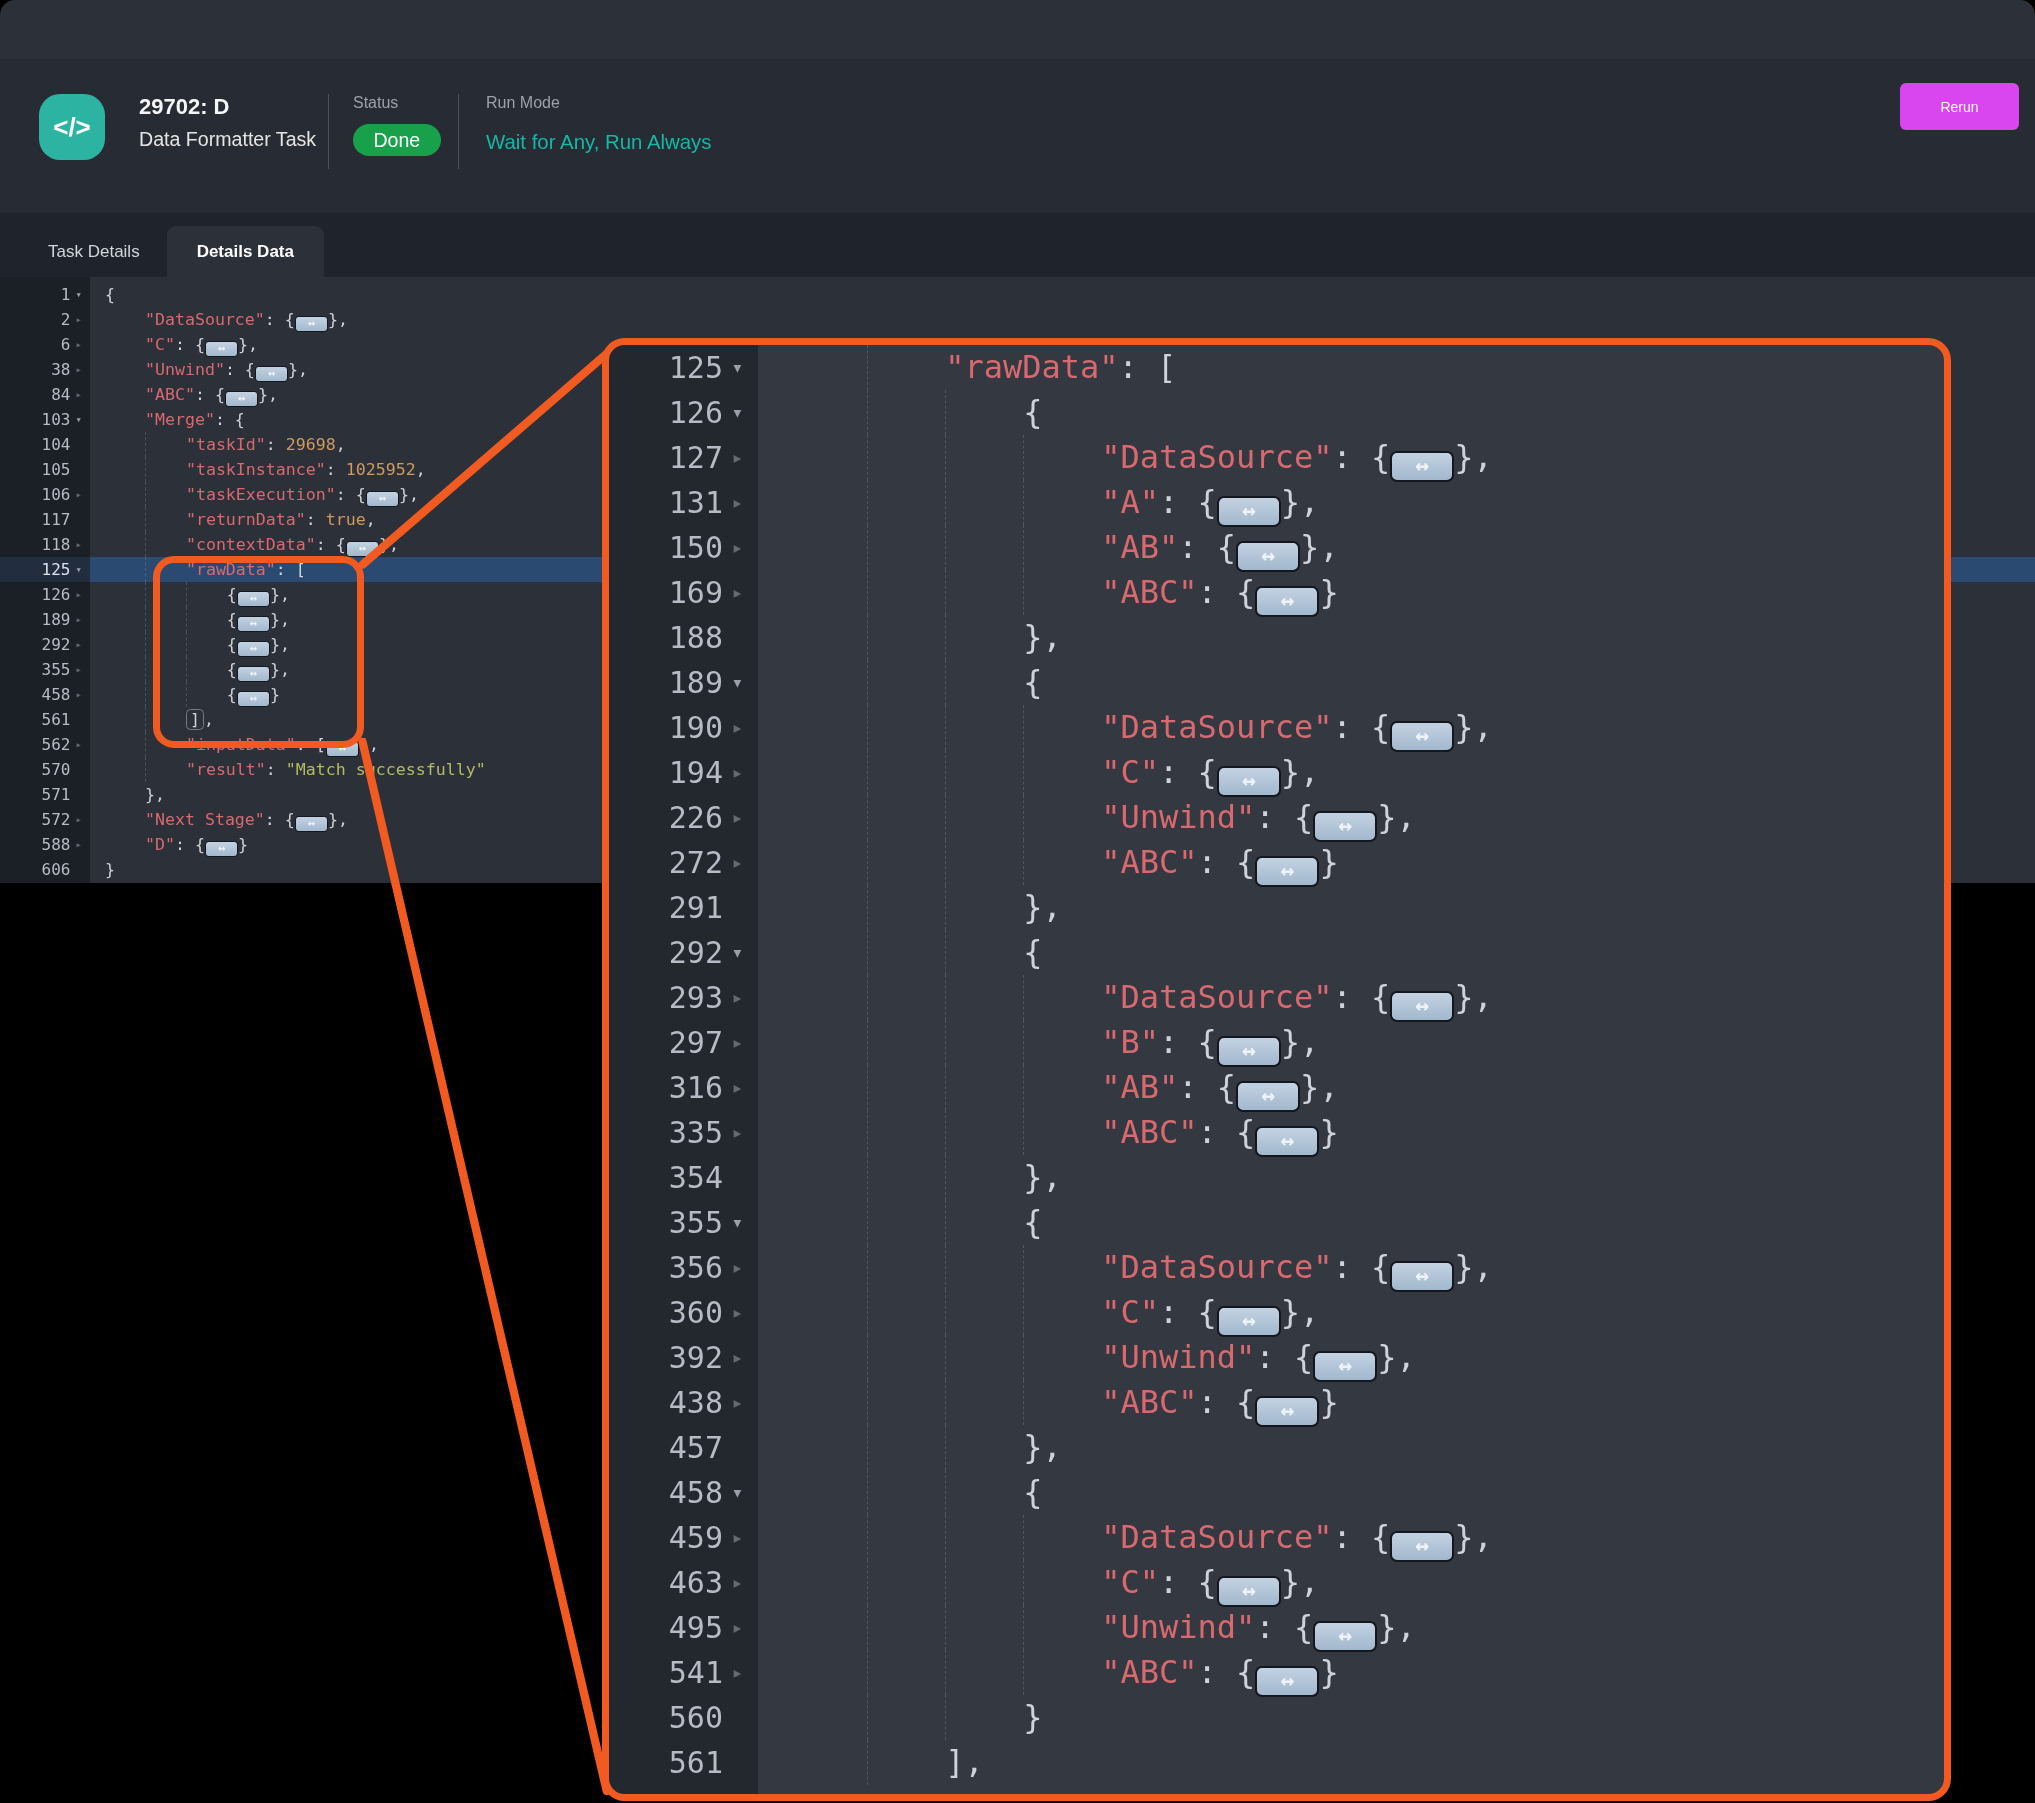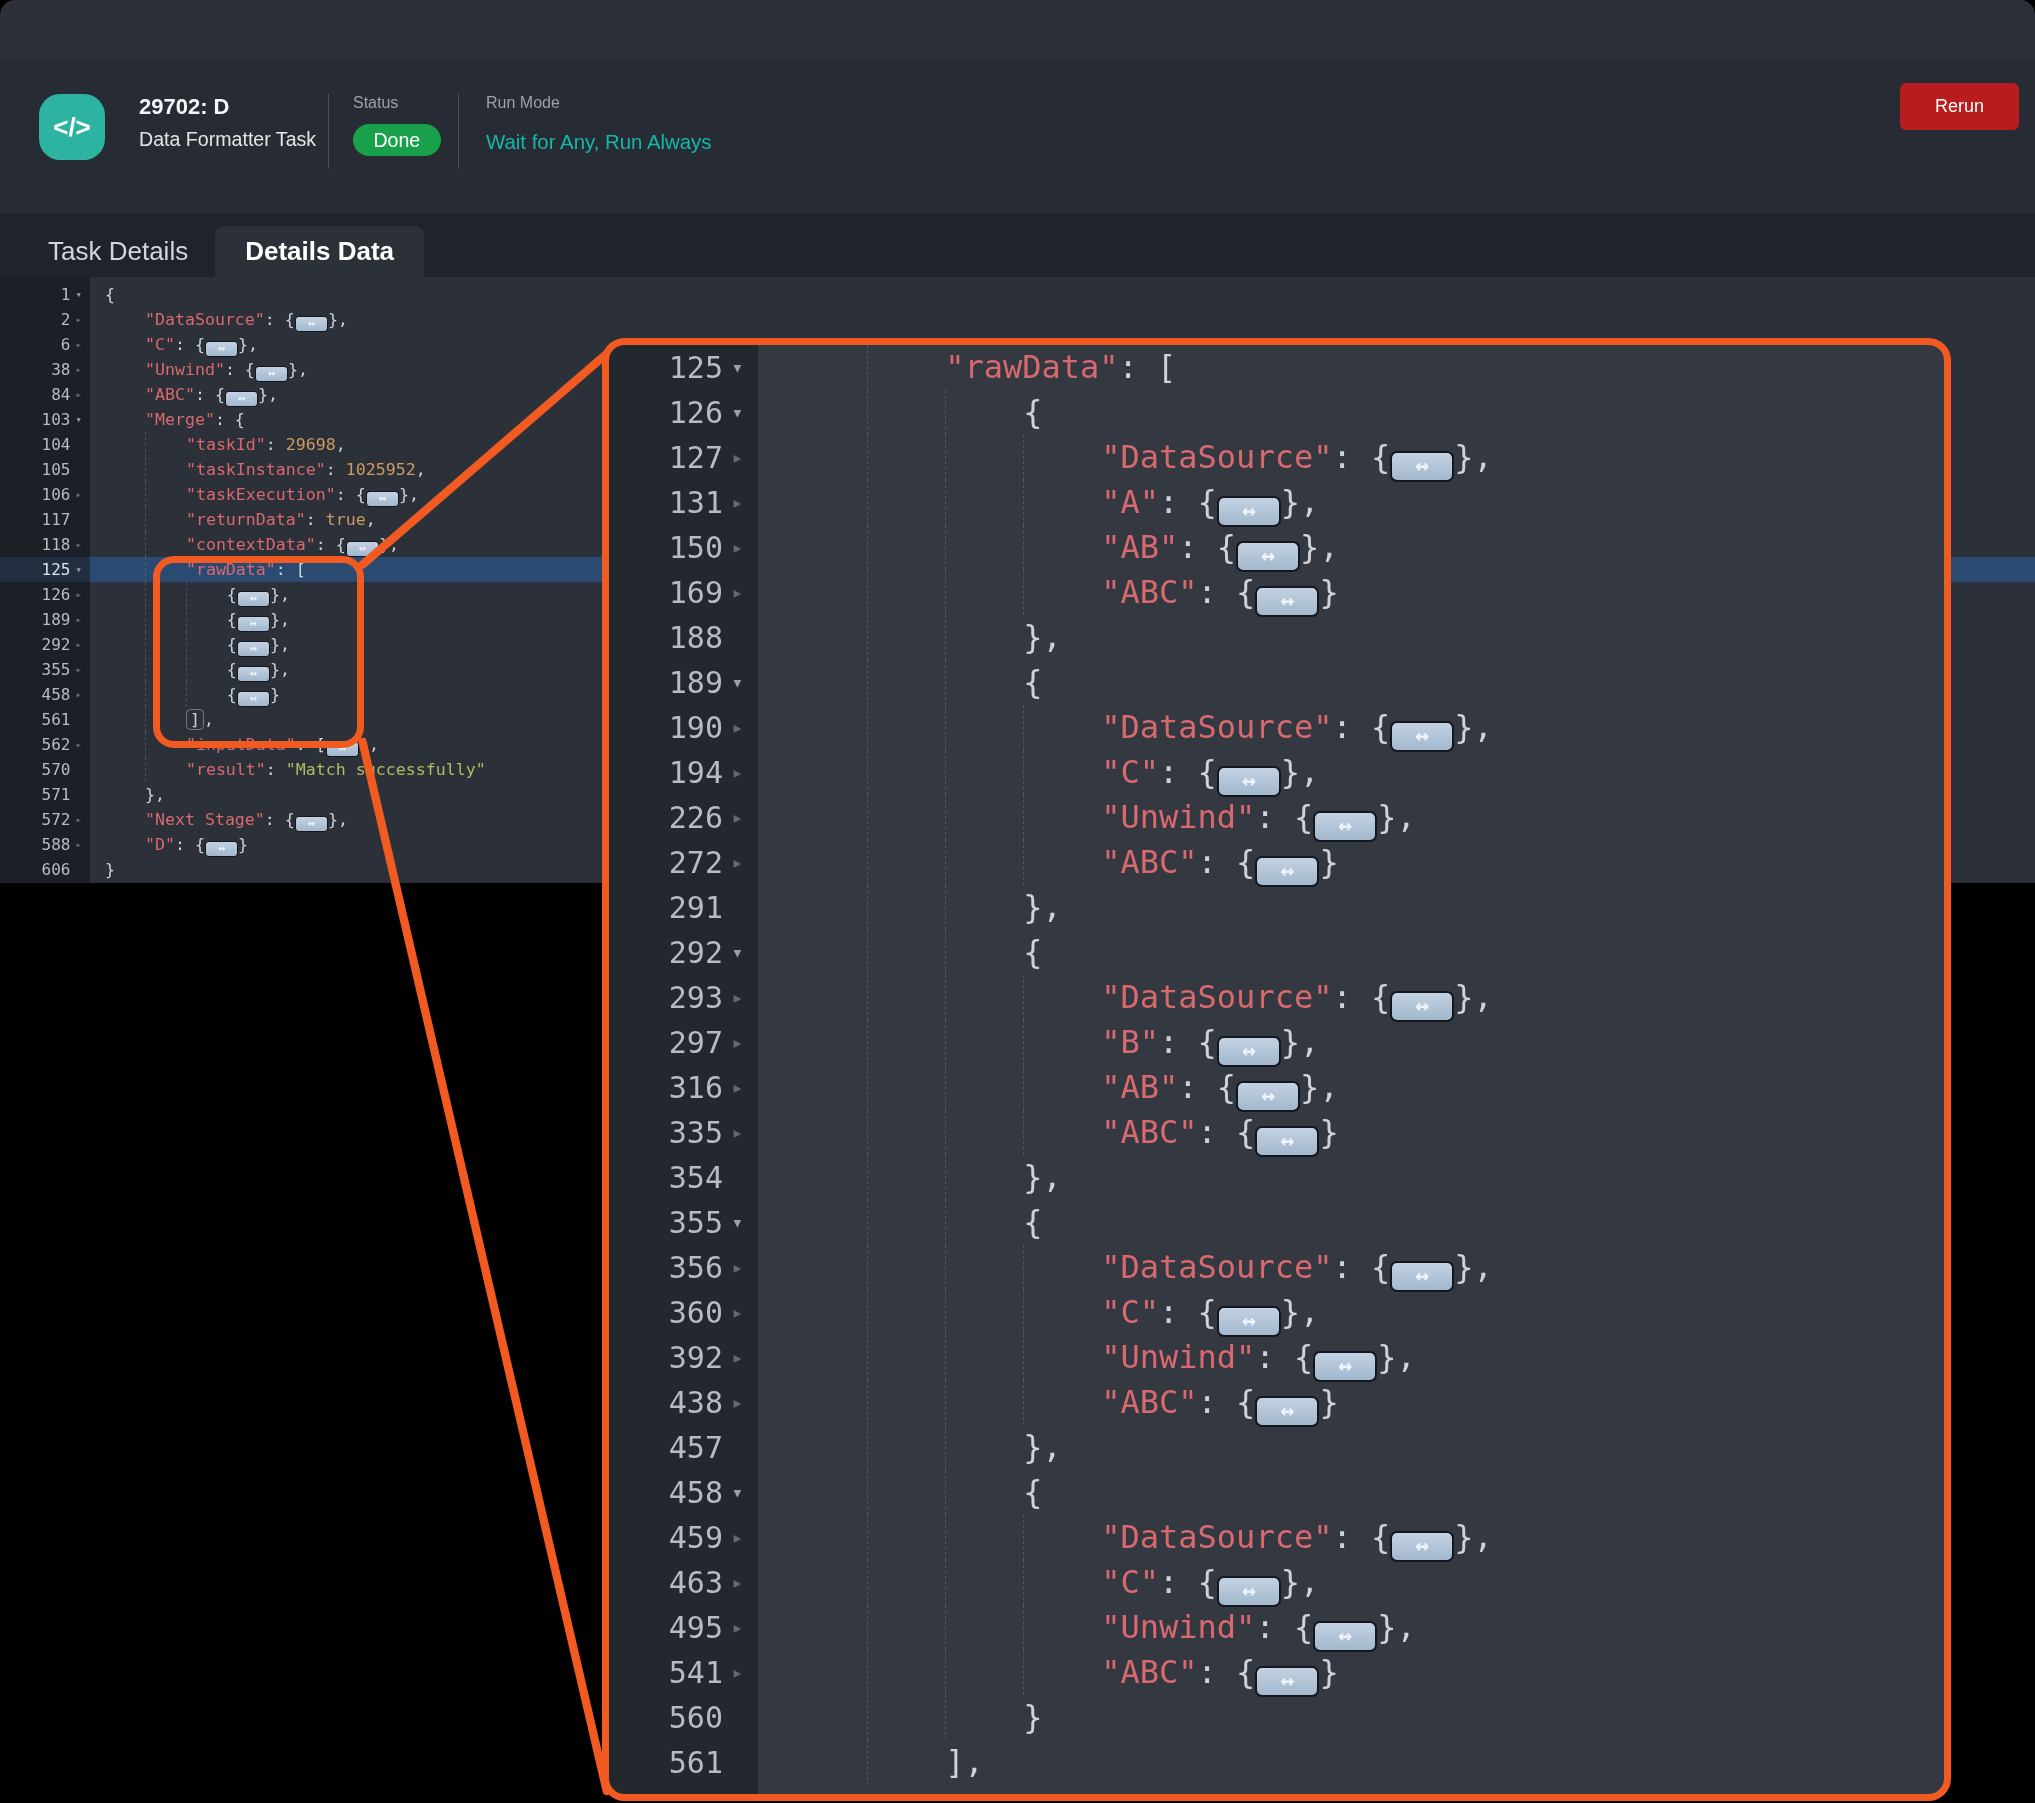--- a/index.html
+++ b/index.html
@@ -23,25 +23,25 @@
   .task-title{position:absolute;left:139px;top:35px;font-size:22px;font-weight:bold;color:#f4f6f8;text-align:center;}
   .task-sub{position:absolute;left:139px;top:69px;font-size:19.6px;color:#e5e5e5;}
   .vdiv{position:absolute;top:35px;width:0.8px;height:75px;background:#4b515b;}
   .vdiv.d1{left:328px;} .vdiv.d2{left:458px;}
   .small-lbl{position:absolute;top:35px;font-size:16px;color:#9aa1ab;}
   .lbl-status{left:353px;} .lbl-runmode{left:486px;}
   .badge{position:absolute;left:353px;top:65px;height:32px;padding:0 20.4px;border-radius:16px;
          background:#18a04a;color:#fff;font-size:19.6px;display:flex;align-items:center;}
   .runmode-val{position:absolute;left:486px;top:72px;font-size:20.4px;color:#14b8a6;}
   .rerun{position:absolute;left:1900px;top:24px;width:119px;height:47px;border:none;border-radius:6px;
-         background:#b91c1c;color:#fff;font-size:18px;font-family:inherit;cursor:pointer;}
+         background:#d946ef;color:#fff;font-size:14px;font-family:inherit;cursor:pointer;}
 
   .tabbar{position:absolute;left:0;top:213px;width:100%;height:64px;background:#1f232b;
           display:flex;align-items:flex-end;padding-left:21px;box-sizing:border-box;}
-  .tab{height:51px;padding:0 27px;display:flex;align-items:center;font-size:26px;
+  .tab{height:51px;padding:0 27px;display:flex;align-items:center;font-size:17px;
        color:#d2d7dd;cursor:pointer;}
   .tab.active{background:#2c3038;border-radius:9px 9px 0 0;color:#fff;font-weight:bold;padding:0 30px;}
 
   
   .ed{position:absolute;overflow:hidden;white-space:pre;
       font-family:"DejaVu Sans Mono", monospace;}
   .ed-main{left:0;top:277px;width:2035px;height:606px;padding-top:4.5px;box-sizing:border-box;
            font-size:16.6px;background:linear-gradient(90deg,#1b1f26 0 90px,#2c3038 90px);}
   .ed-main .row{height:25px;} .ed-main .gut{width:90px;}
   .ed-main .ln{font-size:16px;} .ed-main .fold{width:16.6px;font-size:10.6px;}

